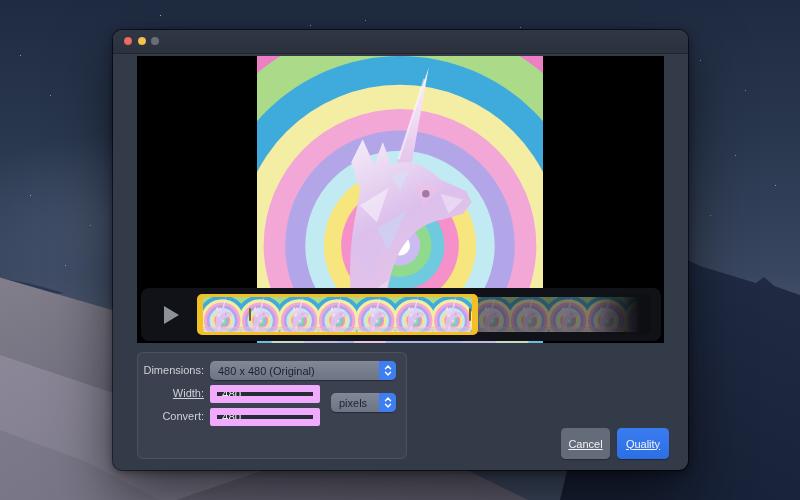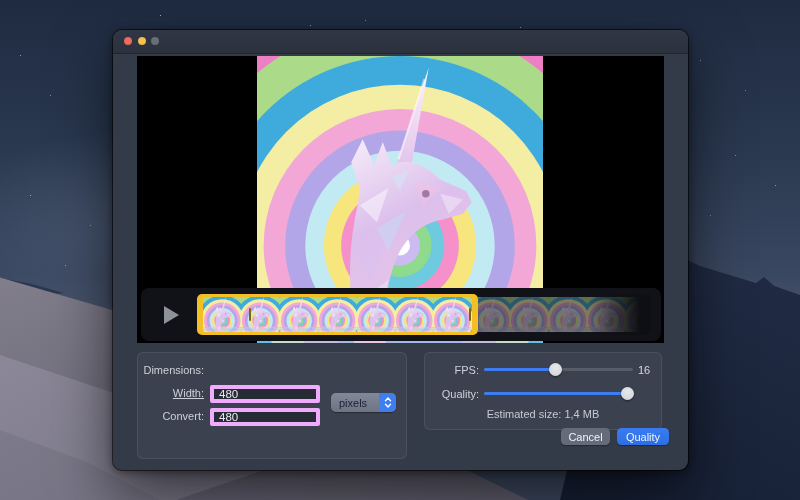--- a/index.html
+++ b/index.html
@@ -68,34 +68,34 @@
   .gbox.right { left:311px; top:322px; width:238px; height:78px; }
   .lbl { position:absolute; color:#cdd1d8; font-size:11px; text-align:right; }
   .gbox.left .lbl { left:0; width:66px; }
   .gbox.right .lbl { left:0; width:54px; }
 
   .popup { position:absolute; height:19px; border-radius:5px; background:linear-gradient(#818999,#6d7585);
     box-shadow:0 1px 1px rgba(0,0,0,.35); display:flex; align-items:center; color:#1b2230; font-size:11px; }
   .popup .ptext { flex:1; padding-left:8px; white-space:nowrap; overflow:hidden; }
   .popup .cap { width:17px; height:19px; border-radius:0 5px 5px 0; background:#3e7ef0;
     display:flex; align-items:center; justify-content:center; }
-  .field { position:absolute; height:18px; background:#262b35; border:4px solid #f0abfc; border-radius:2px;
+  .field { position:absolute; height:18px; background:#262b35; border:7px solid #f0abfc; border-radius:2px;
     color:#e8eaed; font-size:11.5px; font-family:"Liberation Sans",sans-serif; padding:0 5px; outline:none; }
 
   .slider { position:absolute; height:16px; width:149px; }
   .track { position:absolute; left:0; right:0; top:6.5px; height:3px; border-radius:2px; background:#565c68; }
   .fill { position:absolute; left:0; top:6.5px; height:3px; border-radius:2px; background:#3d7df2; }
   .knob { position:absolute; top:1.5px; width:13px; height:13px; border-radius:50%;
     background:radial-gradient(circle at 50% 35%, #e6e8ea, #cfd2d6); box-shadow:0 1px 2px rgba(0,0,0,.5); }
   .sliderval { position:absolute; color:#d5d8dd; font-size:11px; }
   .est { position:absolute; left:0; width:100%; text-align:center; color:#c6cad2; font-size:11px; }
 
   
-  .btn { position:absolute; top:398px; height:17px; border:none; border-radius:4.5px; color:#f2f4f7; font-size:11px;
-    font-family:"Liberation Sans",sans-serif; display:flex; align-items:center; justify-content:center; cursor:default; }
+  .btn { position:absolute; top:398px; height:31px; border:none; border-radius:4.5px; color:#f2f4f7; font-size:11px;
+    font-family:"Liberation Sans",sans-serif; display:flex; align-items:center; justify-content:center; cursor:default;text-decoration:underline; }
   .btn.cancel  { left:448px; width:49px; background:#646b79; box-shadow:0 1px 1px rgba(0,0,0,.3); }
   .btn.convert { left:504px; width:52px; background:linear-gradient(#3a7cf0,#2c6ee4); box-shadow:0 1px 1px rgba(0,0,0,.35); }
 
   .hiddefs { position:absolute; width:0; height:0; }
 </style>
 </head>
 <body>
 
 <svg class="hiddefs" aria-hidden="true">
   <defs>
@@ -261,49 +261,39 @@
                 </svg>
             </div>
             </div>
           <div class="fade"></div>
         </div>
       </div>
     </div>
 
     <div class="gbox left">
       <div class="lbl" style="top:11px;">Dimensions:</div>
+      <div class="popup" style="left:72px; top:8px; width:186px;">
+        <span class="ptext">480 x 480 (Original)</span>
+        <span class="cap">
+          <svg width="8" height="13" viewBox="0 0 8 13">
+              <use href="#stepper-glyph"></use>
+            </svg>
+        </span>
+      </div>
       <div class="lbl" style="top:34px;text-decoration:underline;">Width:</div>
       <input class="field" style="left: 72px; top: 32px; width: 110px;" value="480">
       <div class="popup" style="left:193px; top:40px; width:65px;">
         <span class="ptext">pixels</span>
         <span class="cap">
           <svg width="8" height="13" viewBox="0 0 8 13">
               <use href="#stepper-glyph"></use>
             </svg>
         </span>
       </div>
       <div class="lbl" style="top:57px;">Convert:</div>
       <input class="field" style="left: 72px; top: 55px; width: 110px;" value="480">
     </div>
 
-    <div class="gbox right">
-      <div class="lbl" style="top:11px;">FPS:</div>
-      <div class="slider" style="left:59px; top:8px;">
-        <div class="track"></div>
-        <div class="fill" style="width: 48%;"></div>
-        <div class="knob" style="left: calc(48% - 6.5px);"></div>
-      </div>
-      <div class="sliderval" style="left:213px; top:11px;">16</div>
-
-      <div class="lbl" style="top:35px;">Quality:</div>
-      <div class="slider" style="left:59px; top:32px;">
-        <div class="track"></div>
-        <div class="fill" style="width: 96%;"></div>
-        <div class="knob" style="left: calc(96% - 6.5px);"></div>
-      </div>
-
-      <div class="est" style="top:55px;">Estimated size: 1,4 MB</div>
-    </div>
 
     <button class="btn cancel">Cancel</button>
     <button class="btn convert">Quality</button>
   </div>
 </div>
 
 </body></html>

